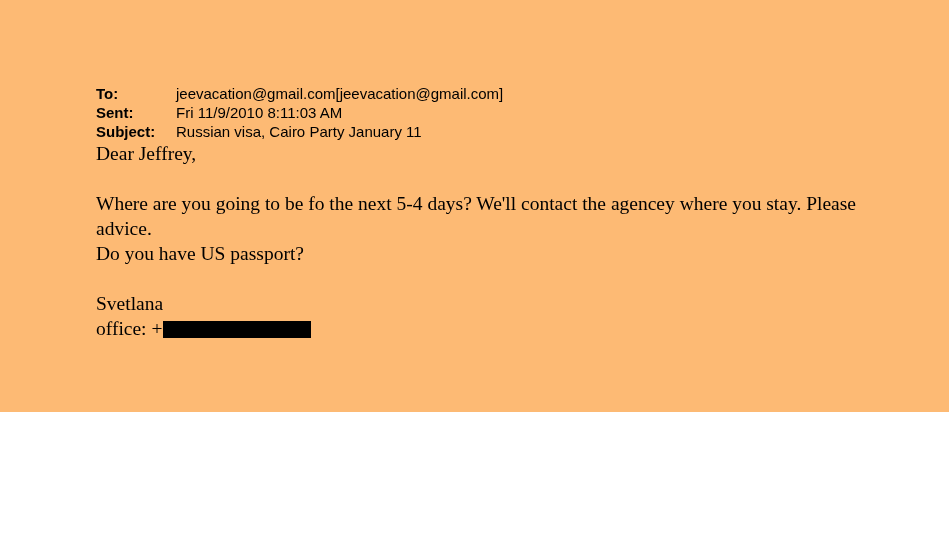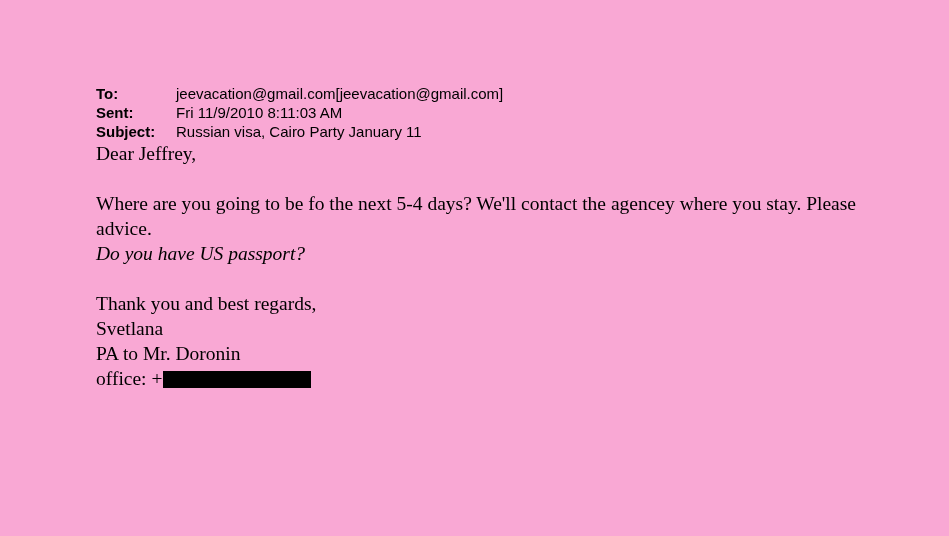--- a/index.html
+++ b/index.html
@@ -10,22 +10,22 @@
   body {
     width: 949px;
     height: 536px;
     overflow: hidden;
     font-family: "Liberation Serif", serif;
     color: #000000;
   }
   .page {
     position: relative;
     width: 949px;
-    height: 536px;
-    background: #f9a8d4;
+    height: 412px;
+    background: #fdba74;
   }
   .doc {
     position: absolute;
     left: 96px;
     top: 84px;
     width: 820px;
   }
   
   .headers {
     font-family: "Liberation Sans", sans-serif;
@@ -55,21 +55,20 @@
     color: #000;
   }
   .para {
     margin: 0;
   }
   .spacer {
     height: 25px;
   }
   .line {
     margin: 0;
-    font-style: italic;
   }
   .redaction {
     display: inline-block;
     width: 148px;
     height: 17px;
     background: #000000;
     vertical-align: -3px;
     margin-left: 1px;
   }
   .sig-line {
@@ -93,20 +92,18 @@
         <span class="hlabel">Subject:</span><span class="hvalue">Russian visa, Cairo Party January 11</span>
       </div>
     </div>
 
     <div class="body-text">
       <p class="para">Dear Jeffrey,</p>
       <div class="spacer"></div>
       <p class="para">Where are you going to be fo the next 5-4 days? We'll contact the agencey where you stay. Please advice.</p>
       <p class="line">Do you have US passport?</p>
       <div class="spacer"></div>
-      <p class="sig-line">Thank you and best regards,</p>
       <p class="sig-line">Svetlana</p>
-      <p class="sig-line">PA to Mr. Doronin</p>
       <p class="sig-line"><span>office: +</span><span class="redaction"></span></p>
     </div>
 
   </div>
 </div>
 
 </body></html>

